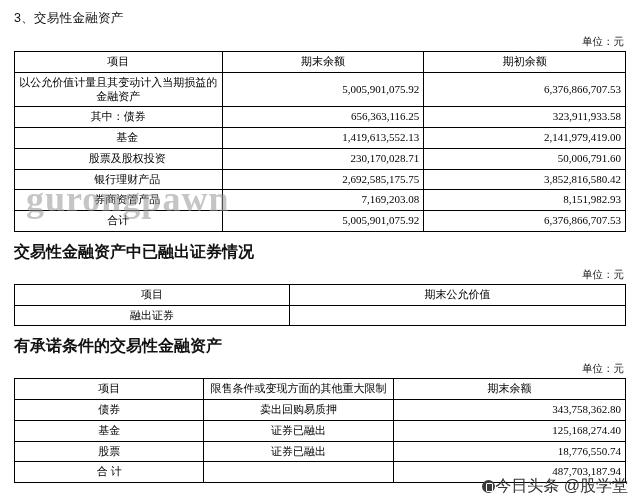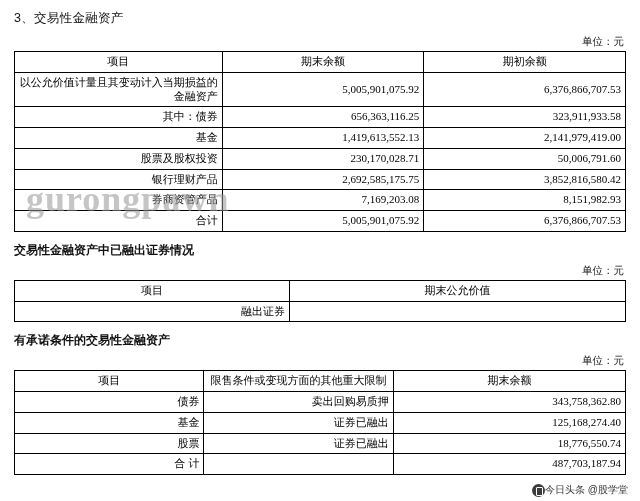--- a/index.html
+++ b/index.html
@@ -23,21 +23,21 @@
     padding: 8px 14px 0 14px;
   }
   .section-title {
     font-size: 12.5px;
     font-weight: normal;
     color: #111;
     margin: 2px 0 8px 0;
     letter-spacing: 0.3px;
   }
   .sub-title {
-    font-size: 12px;
+    font-size: 16px;
     font-weight: bold;
     color: #111;
     margin: 10px 0 5px 0;
   }
   .unit-line {
     text-align: right;
     font-size: 10.5px;
     color: #111;
     margin-bottom: 2px;
     padding-right: 2px;
@@ -54,21 +54,21 @@
     line-height: 1.25;
     vertical-align: middle;
     font-weight: normal;
   }
   table.doc th {
     text-align: center;
     font-weight: normal;
   }
   .c-center { text-align: center; }
   .c-right { text-align: right; font-family: Liberation Serif, serif; }
-  .c-left { text-align: right; margin-left: 44px; }
+  .c-left { text-align: center; margin-left: 44px; }
   .indent2 { padding-left: 22px !important; }
   .tall { height: 26px; }
   .row-h { height: 18px; padding-left: 36px; }
 
   
   .wm-main {
     position: absolute;
     left: 26px;
     top: 178px;
     font-size: 36px;
@@ -78,21 +78,21 @@
     pointer-events: none;
     white-space: nowrap;
     font-family: "Liberation Serif", "DejaVu Serif", serif;
   }
   .wm-footer {
     position: absolute;
     right: 12px;
     bottom: 4px;
     display: flex;
     align-items: center;
-    font-size: 10px;
+    font-size: 16px;
     color: #333;
     pointer-events: none;
   }
   .wm-footer .dot {
     width: 13px;
     height: 13px;
     border-radius: 50%;
     background: #3b3b3b;
     display: inline-block;
     position: relative;

